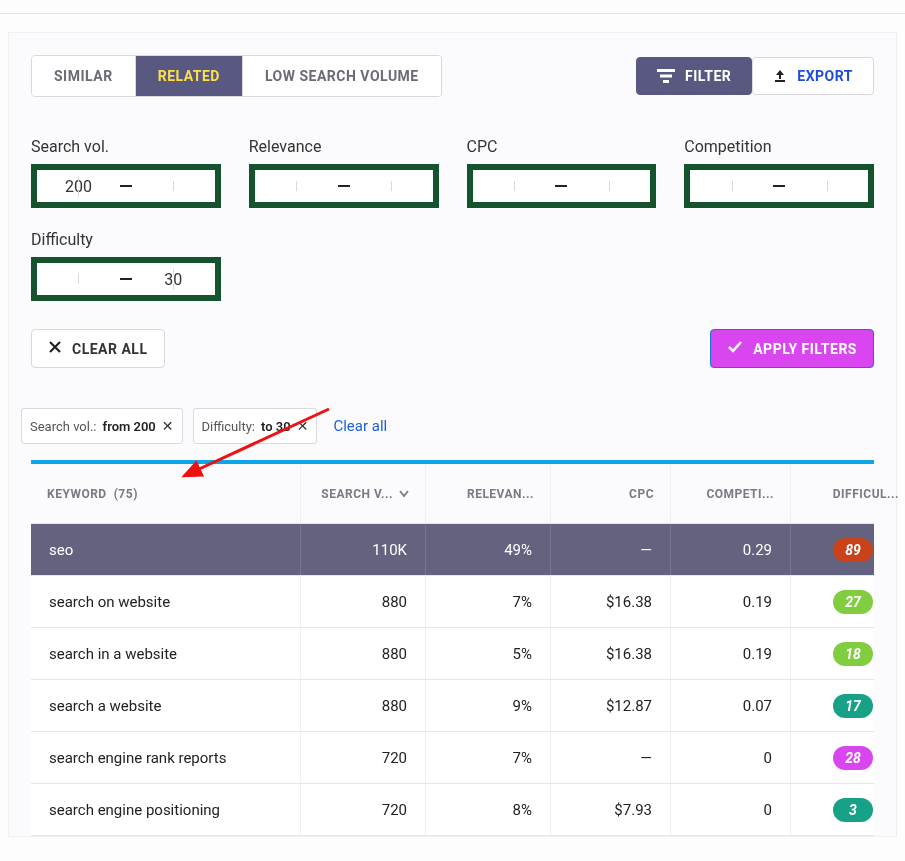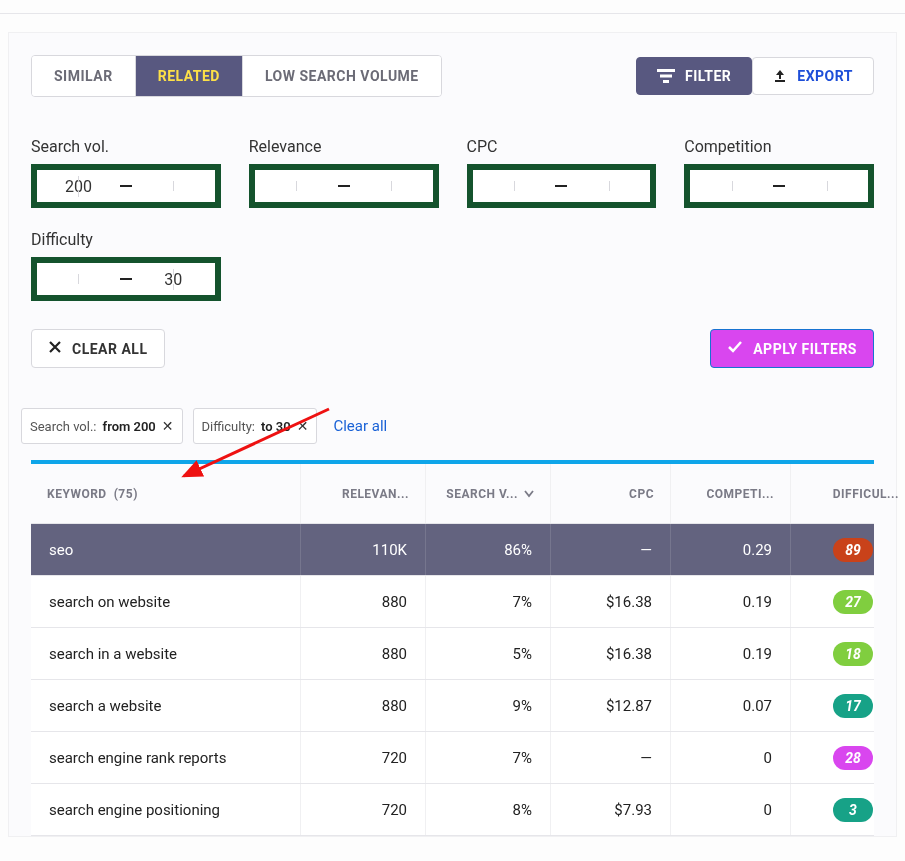--- a/index.html
+++ b/index.html
@@ -177,39 +177,39 @@
           </marker>
         </defs>
       <line x1="160" y1="5" x2="15" y2="72" stroke="#e11" stroke-width="3" marker-end="url(#ah)"></line>
     </svg>
 
     <div class="thead">
       <div class="th">
         <span>KEYWORD</span>
         <span>&nbsp;&nbsp;(<span>75</span>)</span>
       </div>
-      <div class="th r">RELEVAN...</div>
       <div class="th r">
         <span>SEARCH V...</span>
         <span class="caret">
           <svg width="10" height="8" viewBox="0 0 10 8">
               <path d="M1 1 L5 6 L9 1" stroke="#7a7a86" stroke-width="1.8" fill="none"></path>
             </svg>
         </span>
       </div>
+      <div class="th r">RELEVAN...</div>
       <div class="th r">CPC</div>
       <div class="th r">COMPETI...</div>
       <div class="th r">DIFFICUL...</div>
     </div>
 
     <div id="tbody">
         <div class="tr highlight">
           <div class="td">seo</div>
           <div class="td r">110K</div>
-          <div class="td r">86%</div>
+          <div class="td r">49%</div>
           <div class="td r">—</div>
           <div class="td r">0.29</div>
           <div class="td c">
             <span class="badge" style="background:#c9421a">89</span>
           </div>
         </div>
         <div class="tr">
           <div class="td">search on website</div>
           <div class="td r">880</div>
           <div class="td r">7%</div>

